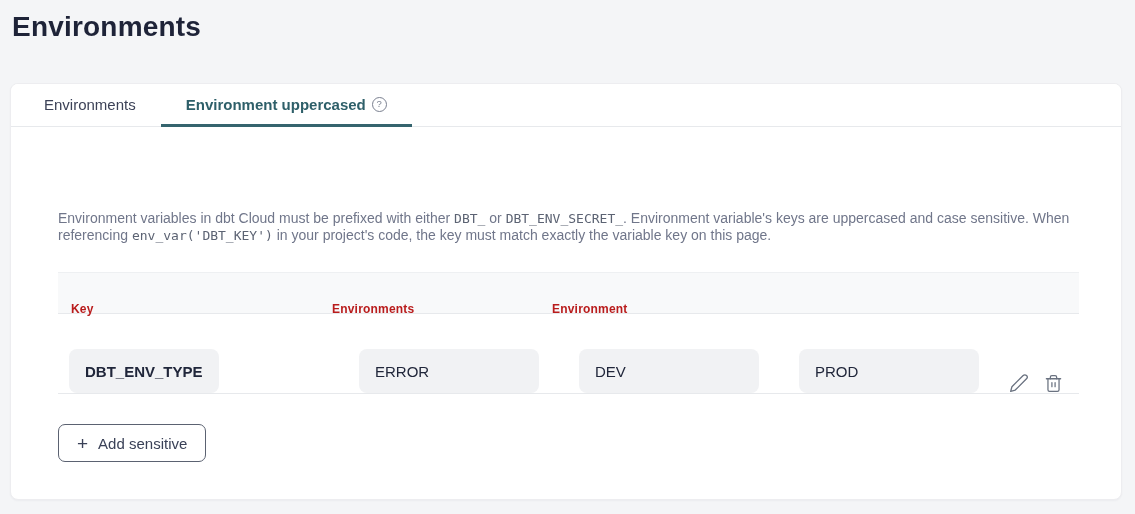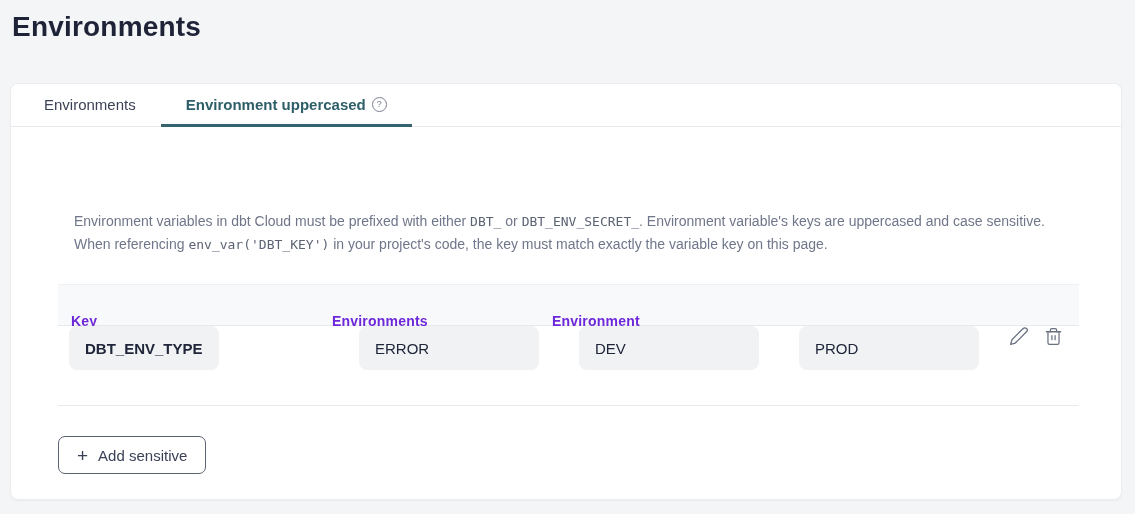--- a/index.html
+++ b/index.html
@@ -62,53 +62,52 @@
     font-weight: 400;
     color: #7a8090;
     line-height: 1;
   }
   .content {
     padding: 0 44px 0 47px;
   }
   .desc {
     margin-top: 83px;
     font-size: 14px;
-    line-height: 22px;
+    line-height: 16px;
     color: #70768a;
     max-width: 1021px;
-    margin-left: 16px;
   }
   .desc code {
     font-family: "DejaVu Sans Mono", monospace;
     font-size: 13px;
     color: #5c6373;
   }
   .var-table { width: 1021px; margin-top: 28px; }
   .thead {
     display: flex;
     align-items: center;
     height: 42px;
     background: #f8f9fa;
     border-top: 1px solid #eef0f2;
     border-bottom: 1px solid #e7e9ec;
   }
   .th {
-    font-size: 14px;
-    font-weight: 700;
-    color: #6d28d9;
+    font-size: 12px;
+    font-weight: 700;
+    color: #b91c1c;
     padding-left: 13px;
     letter-spacing: 0.2px;
     margin-top: 32px;
   }
   .col-key { width: 261px; }
   .col-val { width: 220px; }
   .col-actions { flex: 1; }
   .trow {
     display: flex;
-    align-items: flex-start;
+    align-items: flex-end;
     height: 80px;
     background: #ffffff;
     border-bottom: 1px solid #e7e9ec;
   }
   .cell { display: flex; align-items: center; }
   .key-pill {
     margin-left: 11px;
     height: 44px;
     display: inline-flex;
     align-items: center;

